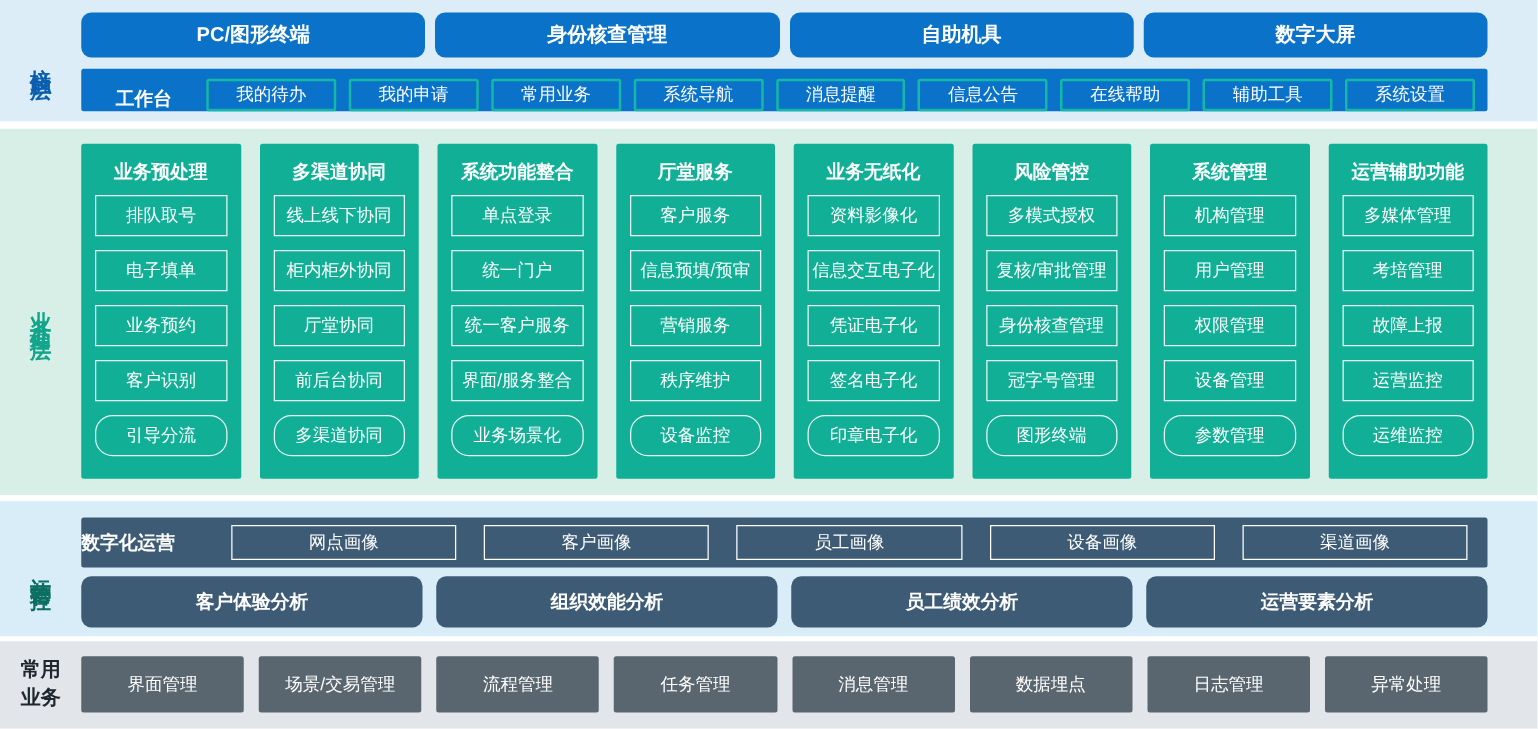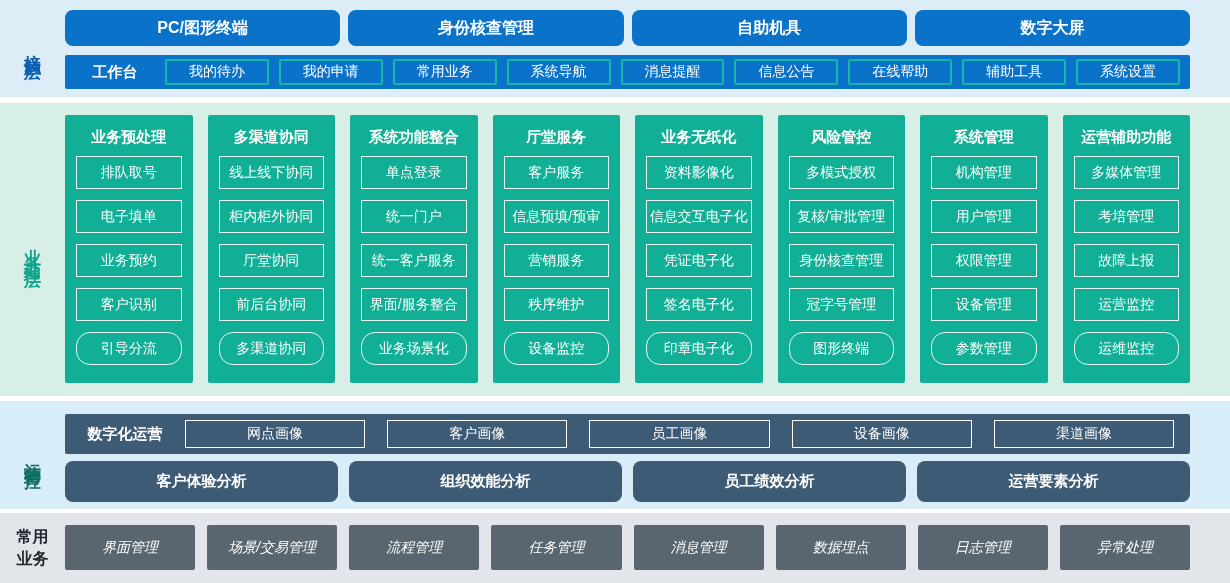--- a/index.html
+++ b/index.html
@@ -22,21 +22,21 @@
     word-break: break-all; text-align: center; line-height: 1.35; }
 
   .band-content { flex: 1; padding-right: 40px; }
 
   
   .contact-content { padding-top: 10px; }
   .devices-row { height: 36px; display: flex; gap: 8px; margin-bottom: 9px; }
   .device-btn { flex: 1; background: var(--blue, #0a73c9); border-radius: 8px; color: #fff;
     font-weight: bold; font-size: 16px; display: flex; align-items: center; justify-content: center; }
   .workbench-bar { height: 34px; background: var(--blue, #0a73c9); border-radius: 2px;
-    display: flex; align-items: center; padding-right: 10px; }
+    display: flex; align-items: flex-end; padding-right: 10px; }
   .workbench-label { width: 100px; flex: 0 0 100px; text-align: center; color: #fff;
     font-weight: bold; font-size: 15px; }
   .workbench-items { flex: 1; display: flex; gap: 10px; height: 26px; }
   .wb-item { flex: 1; border: 2px solid #14b8a6; border-radius: 2px; color: #fff; font-size: 14px;
     display: flex; align-items: center; justify-content: center; white-space: nowrap; }
 
   
   .columns { padding-top: 12px; display: flex; gap: 15px; }
   .col { flex: 1; height: 268px; background: var(--green, #11b096); border-radius: 2px;
     padding: 8px 11px 12px; display: flex; flex-direction: column; }
@@ -44,34 +44,34 @@
     padding: 5px 0 9px; white-space: nowrap; }
   .col-item { border: 1px solid rgba(255,255,255,0.9); color: #fff; font-size: 14px;
     min-height: 33px; display: flex; align-items: center; justify-content: center;
     text-align: center; line-height: 1.1; margin-bottom: 11px; padding: 6px 2px; }
   .col-item:last-child { margin-bottom: 0; border-radius: 14px; }
 
   
   .ops-content { padding-top: 13px; }
   .ops-bar { height: 40px; background: var(--slate, #3d5b75); border-radius: 2px;
     display: flex; align-items: center; padding-right: 16px; }
-  .ops-bar-label { width: 120px; flex: 0 0 120px; text-align: center; color: #fff;
+  .ops-bar-label { width: 120px; flex: 0 0 120px; text-align: left; color: #fff;
     font-weight: bold; font-size: 15px; }
   .ops-bar-items { flex: 1; display: flex; gap: 22px; height: 28px; }
   .ops-item { flex: 1; border: 1px solid #ffffff; color: #fff; font-size: 14px;
     display: flex; align-items: center; justify-content: center; }
   .ops-analysis { margin-top: 7px; display: flex; gap: 11px; height: 41px; }
   .ops-analysis-btn { flex: 1; background: var(--slate, #3d5b75); border-radius: 8px; color: #fff;
     font-weight: bold; font-size: 15px; display: flex; align-items: center; justify-content: center; }
 
   
   .foundation-content { padding-top: 12px; }
   .foundation-items { display: flex; gap: 12px; height: 45px; }
   .foundation-btn { flex: 1; background: var(--gray, #5a666f); border-radius: 2px; color: #fff;
-    font-size: 14px; display: flex; align-items: center; justify-content: center; font-style: italic; }
+    font-size: 14px; display: flex; align-items: center; justify-content: center; }
 </style>
 </head>
 <body>
 
 <section class="band band-contact">
   <div class="side-label">
     <span class="vertical contact-label">接触层</span>
   </div>
   <div class="band-content contact-content">
     <div class="devices-row" id="devices">

